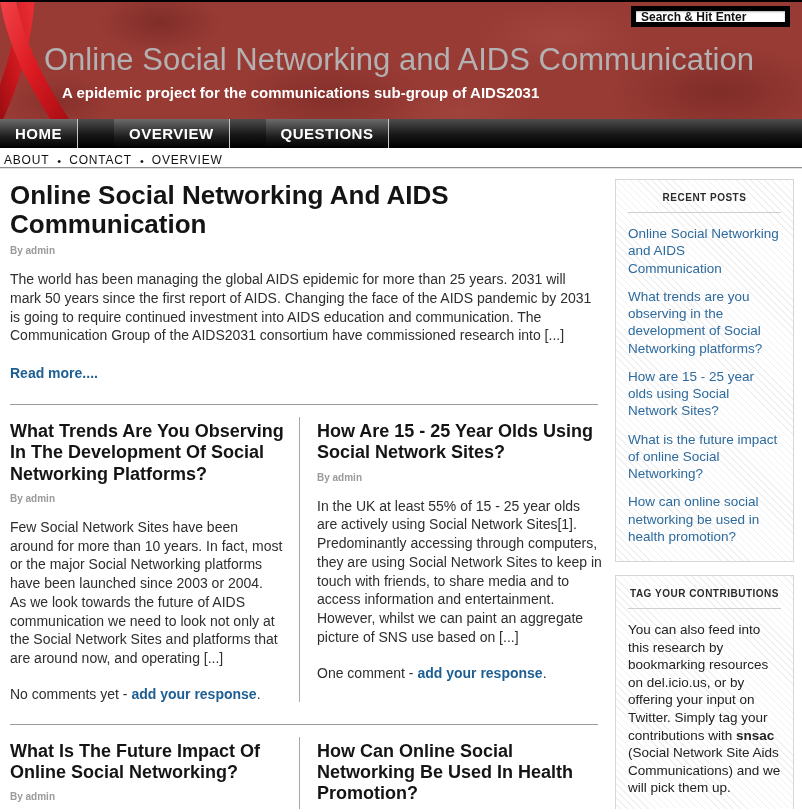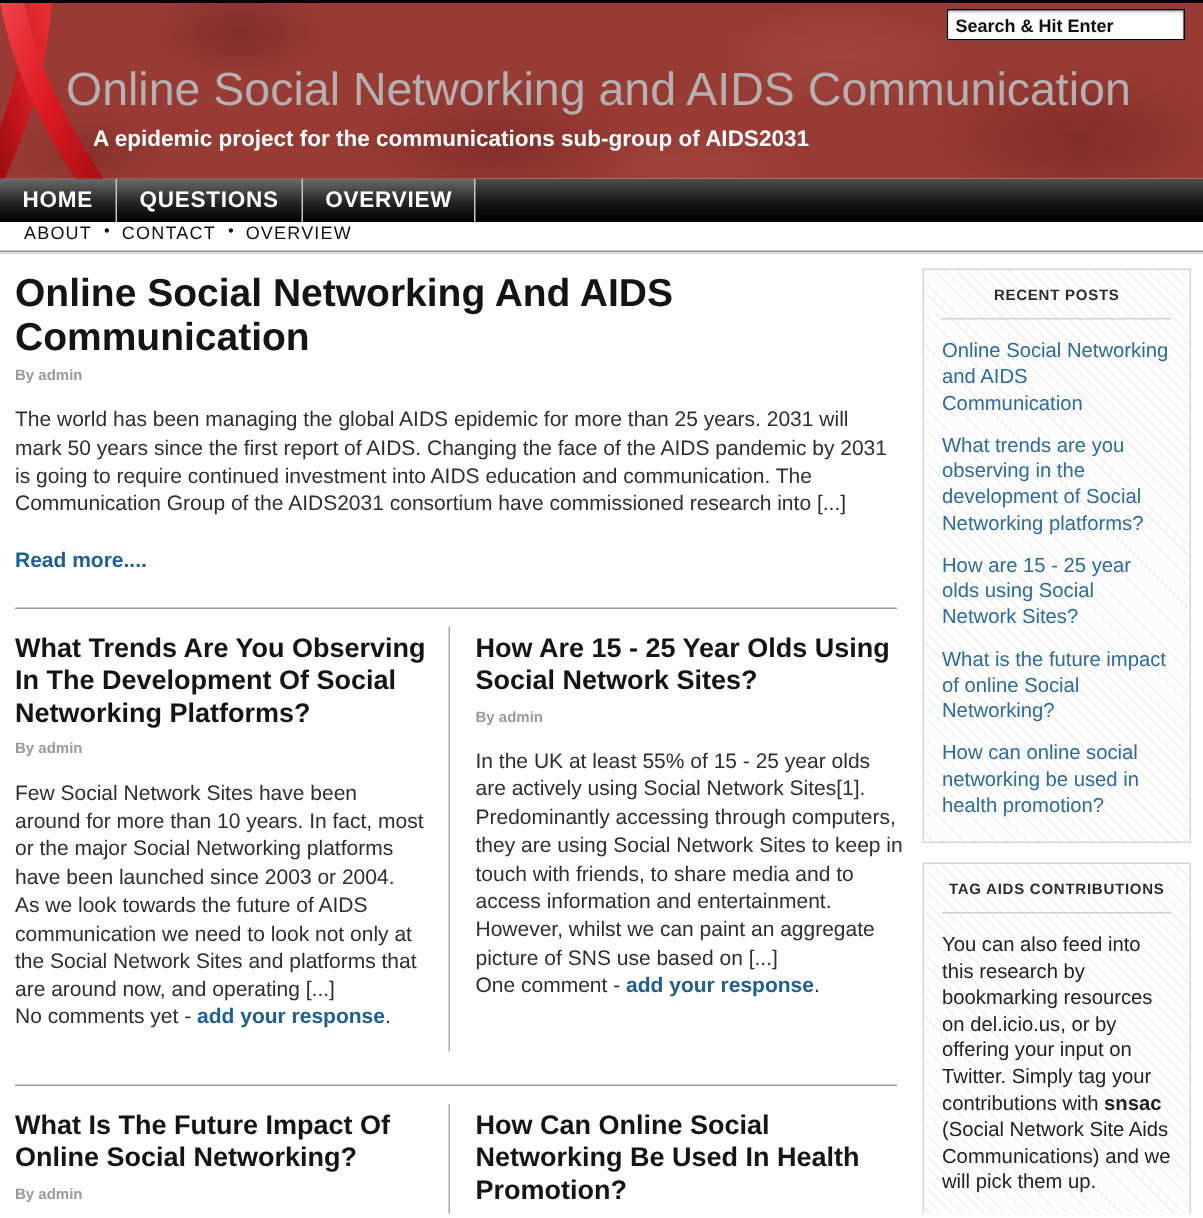--- a/index.html
+++ b/index.html
@@ -25,37 +25,37 @@
     position:absolute; left:44px; top:40px;
     font-size:31px; font-weight:400; color:#b3b1b1; letter-spacing:0;
   }
   .site-subtitle {
     position:absolute; left:62px; top:82px;
     font-size:15px; font-weight:bold; color:#ffffff;
   }
   .search-box {
     position:absolute; top:4px; right:12px;
     width:159px; height:21px;
-    border:1px solid #000000; background:#fff;
+    border:5px solid #000000; background:#fff;
     box-shadow: inset 0 1px 2px rgba(0,0,0,.3);
     font-family:"Liberation Sans", sans-serif;
     font-size:12px; font-weight:bold; color:#111;
     padding:0 5px; outline:none;
   }
 
   
-  .mainnav { height:29px; background:linear-gradient(#4e4e4e, #161616 55%, #000); display:flex; }
+  .mainnav { height:29px; background:linear-gradient(#4e4e4e, #161616 55%, #000); display:flex;gap:36px; }
   .mainnav .nav-item {
     display:flex; align-items:center;
     padding:0 15px; cursor:pointer;
     color:#fff; font-size:15px; font-weight:bold; letter-spacing:.5px;
     background:linear-gradient(#6b6b6b, #1f1f1f 60%, #000);
     border-right:1px solid #c6c6c6;
   }
-  .subnav { height:19px; display:flex; align-items:flex-start; padding-left:16px; background:#fff; }
+  .subnav { height:19px; display:flex; align-items:flex-end; padding-left:4px; background:#fff; }
   .subnav a { color:#111; font-size:12px; letter-spacing:.8px; text-decoration:none; }
   .subnav .dot { color:#111; font-size:11px; margin:0 8px; }
   .groove { height:2px; background:#8f8f8f; border-bottom:1px solid #e2e2e2; }
 
   
   .content { display:flex; padding:10px 8px 0 10px; height:640px; overflow:hidden; }
   .main-col { width:592px; }
   .side-col { width:179px; margin-left:13px; }
 
   
@@ -65,21 +65,21 @@
   .feature .body-text { width:582px; }
   .read-more { display:inline-block; margin-top:20px; color:#1d5e93; font-weight:bold; font-size:14px; text-decoration:none; }
   .hdivider { border:none; border-top:1px solid #9a9a9a; margin:22px 0 0 0; width:588px; }
 
   
   .post-row { display:flex; margin-top:12px; }
   .post-row .cell-left { width:289px; padding-right:15px; }
   .post-row .cell-right { width:303px; padding-left:17px; border-left:1px solid #a8a8a8; }
   .row1 { min-height:283px; }
   h2.post-title { font-size:18px; line-height:1.18; color:#141414; margin:4px 0 8px; }
-  .comment-line { font-size:14px; color:#2e2e2e; }
+  .comment-line { margin-top:18px; font-size:14px; color:#2e2e2e; }
   .comment-line a { color:#1d5e93; font-weight:bold; text-decoration:none; }
 
   
   .side-box {
     border:1px solid #d6d6d6; margin-bottom:13px; padding:12px 12px 14px;
     background:repeating-linear-gradient(45deg, #ffffff 0 4px, #f1f1f1 4px 5px);
   }
   .side-box h3 {
     text-align:center; font-size:10px; letter-spacing:.5px; color:#2b2b2b;
     padding-bottom:9px; border-bottom:1px solid #cfcfcf; margin-bottom:12px;
@@ -119,22 +119,22 @@
     </svg>
 
     <div class="site-title">Online Social Networking and AIDS Communication</div>
     <div class="site-subtitle">A epidemic project for the communications sub-group of AIDS2031</div>
 
     <input class="search-box" type="text" value="Search &amp; Hit Enter" style="">
   </div>
 
   <div class="mainnav">
     <div class="nav-item">HOME</div>
+    <div class="nav-item">OVERVIEW</div>
     <div class="nav-item">QUESTIONS</div>
-    <div class="nav-item">OVERVIEW</div>
   </div>
 
   <div class="subnav">
     <a href="#">ABOUT</a>
     <span class="dot">•</span>
     <a href="#">CONTACT</a>
     <span class="dot">•</span>
     <a href="#">OVERVIEW</a>
   </div>
   <div class="groove"></div>
@@ -195,21 +195,21 @@
       <div class="side-box">
         <h3>RECENT POSTS</h3>
         <a href="#" class="side-link">Online Social Networking and AIDS Communication</a>
         <a href="#" class="side-link">What trends are you observing in the development of Social Networking platforms?</a>
         <a href="#" class="side-link">How are 15 - 25 year olds using Social Network Sites?</a>
         <a href="#" class="side-link">What is the future impact of online Social Networking?</a>
         <a href="#" class="side-link">How can online social networking be used in health promotion?</a>
       </div>
 
       <div class="side-box">
-        <h3>TAG AIDS CONTRIBUTIONS</h3>
+        <h3>TAG YOUR CONTRIBUTIONS</h3>
         <div class="side-text">
           <span>You can also feed into this research by bookmarking resources on del.icio.us, or by offering your input on Twitter. Simply tag your contributions with </span><strong>snsac</strong><span> (Social Network Site Aids Communications) and we will pick them up.</span>
         </div>
       </div>
 
     </div>
   </div>
 </div>
 
 </body></html>

